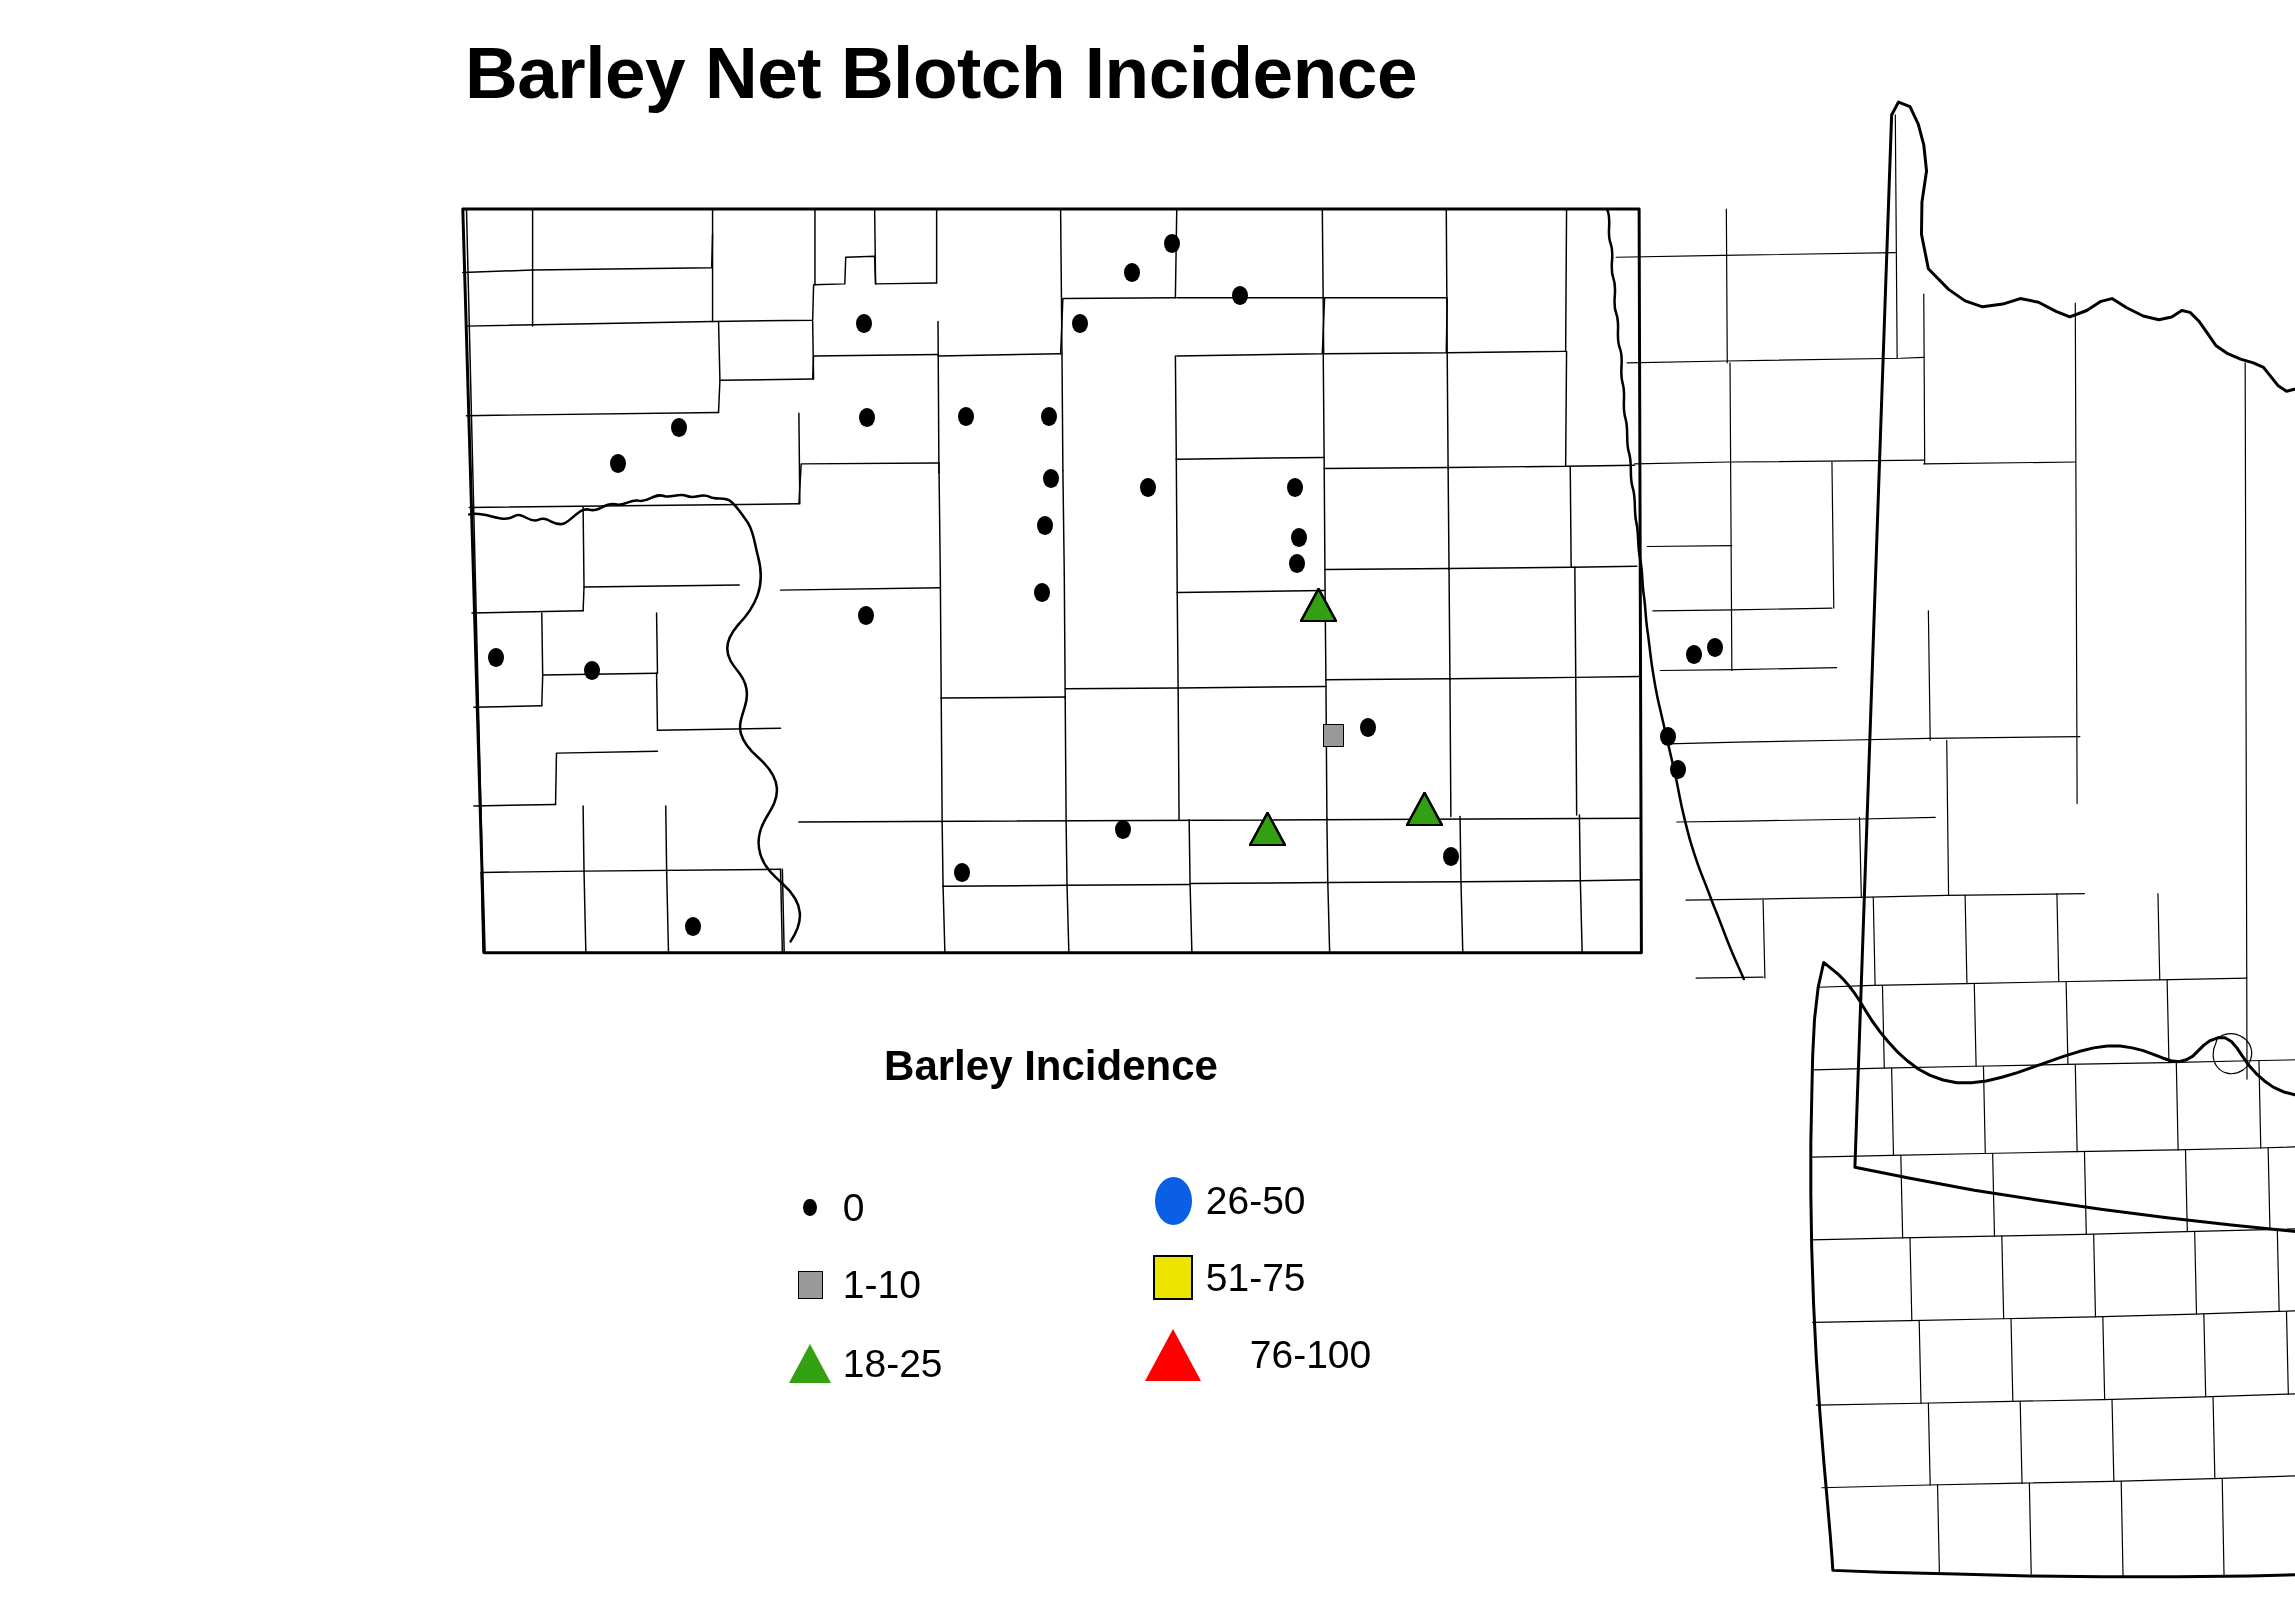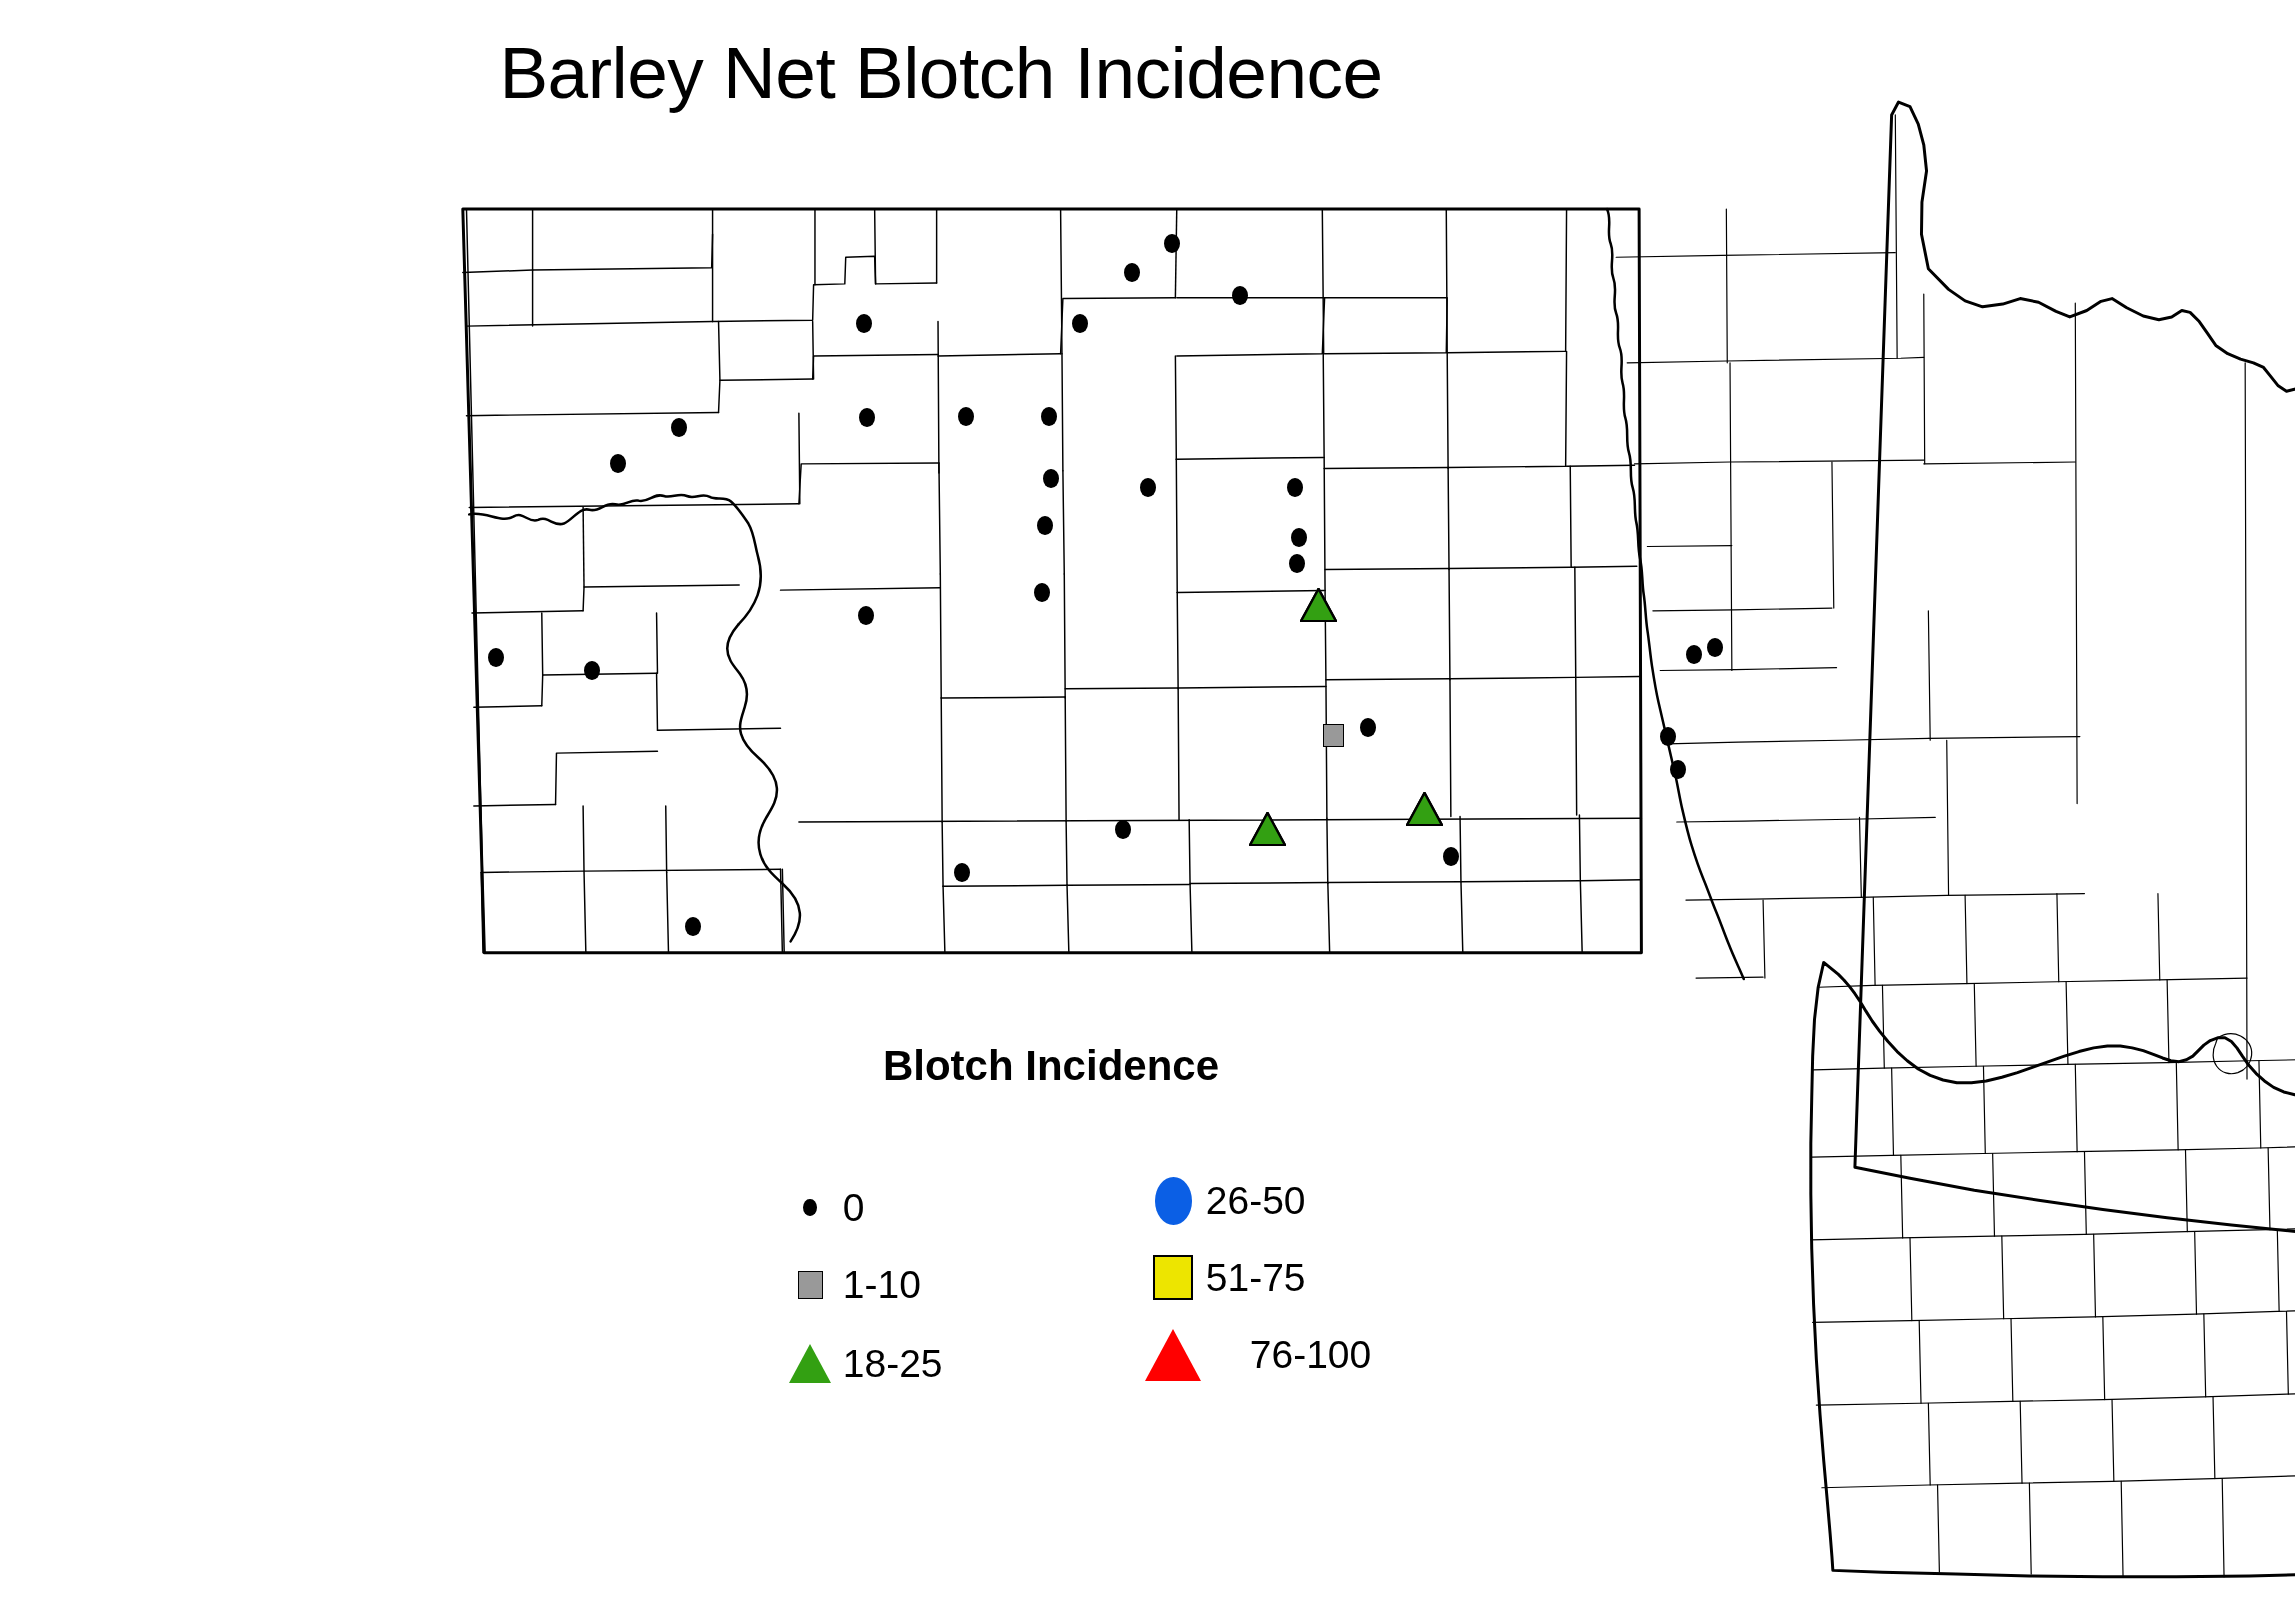--- a/index.html
+++ b/index.html
@@ -7,21 +7,21 @@
   body{
     width:3056px;height:1610px;position:relative;overflow:hidden;
     font-family:"Liberation Sans","DejaVu Sans",sans-serif;
     background:#ffffff;
   }
   #stage{position:absolute;inset:0;width:3056px;height:1610px;}
 
   
   .title-block{position:absolute;left:0;top:0;width:1882px;text-align:center;}
   .map-title{
-    font-size:73px;font-weight:normal;color:#000000;
+    font-size:73px;font-weight:bold;color:#000000;
     letter-spacing:-0.5px;line-height:1.0;margin-top:36px;
     white-space:nowrap;
   }
   .map-subtitle{
     font-size:48px;font-weight:bold;color:#000000;
     letter-spacing:0px;line-height:1.0;margin-top:12px;
     white-space:nowrap;
   }
 
   
@@ -415,21 +415,21 @@
       <div class="mk" style="left: 1406px; top: 792px; width: 0px; height: 0px; border-left: 18.4px solid transparent; border-right: 18.4px solid transparent; border-bottom: 34px solid rgb(51, 160, 18); filter: drop-shadow(rgb(0, 0, 0) 0px 0px 0px);">
         <div style="position: absolute; left: -18.4px; top: 0px; width: 0px; height: 0px; border-left: 18.4px solid transparent; border-right: 18.4px solid transparent; border-bottom: 34px solid transparent;"></div>
         <svg width="37" height="34" style="position: absolute; left: -18.4px; top: 0px; pointer-events: none;" viewBox="0 0 80 74">
           <polygon points="40,2 78,72 2,72" fill="none" stroke="#000" stroke-width="5"></polygon>
         </svg>
       </div>
       <div class="mk" style="left: 1323px; top: 724px; width: 21px; height: 23px; background: rgb(153, 153, 153); border: 1.8px solid rgb(0, 0, 0); box-sizing: border-box;"></div>
     </div>
 
   <div id="legend">
-    <div class="legend-title">Blotch Incidence</div>
+    <div class="legend-title">Barley Incidence</div>
 
     <div class="leg-row" style="left:0px;top:138px;">
       <div class="leg-sym">
           <div class="sym-dot-sm"></div>
         </div>
       <div class="leg-label">0</div>
     </div>
     <div class="leg-row" style="left:0px;top:215px;">
       <div class="leg-sym">
           <div class="sym-sq-gray"></div>

